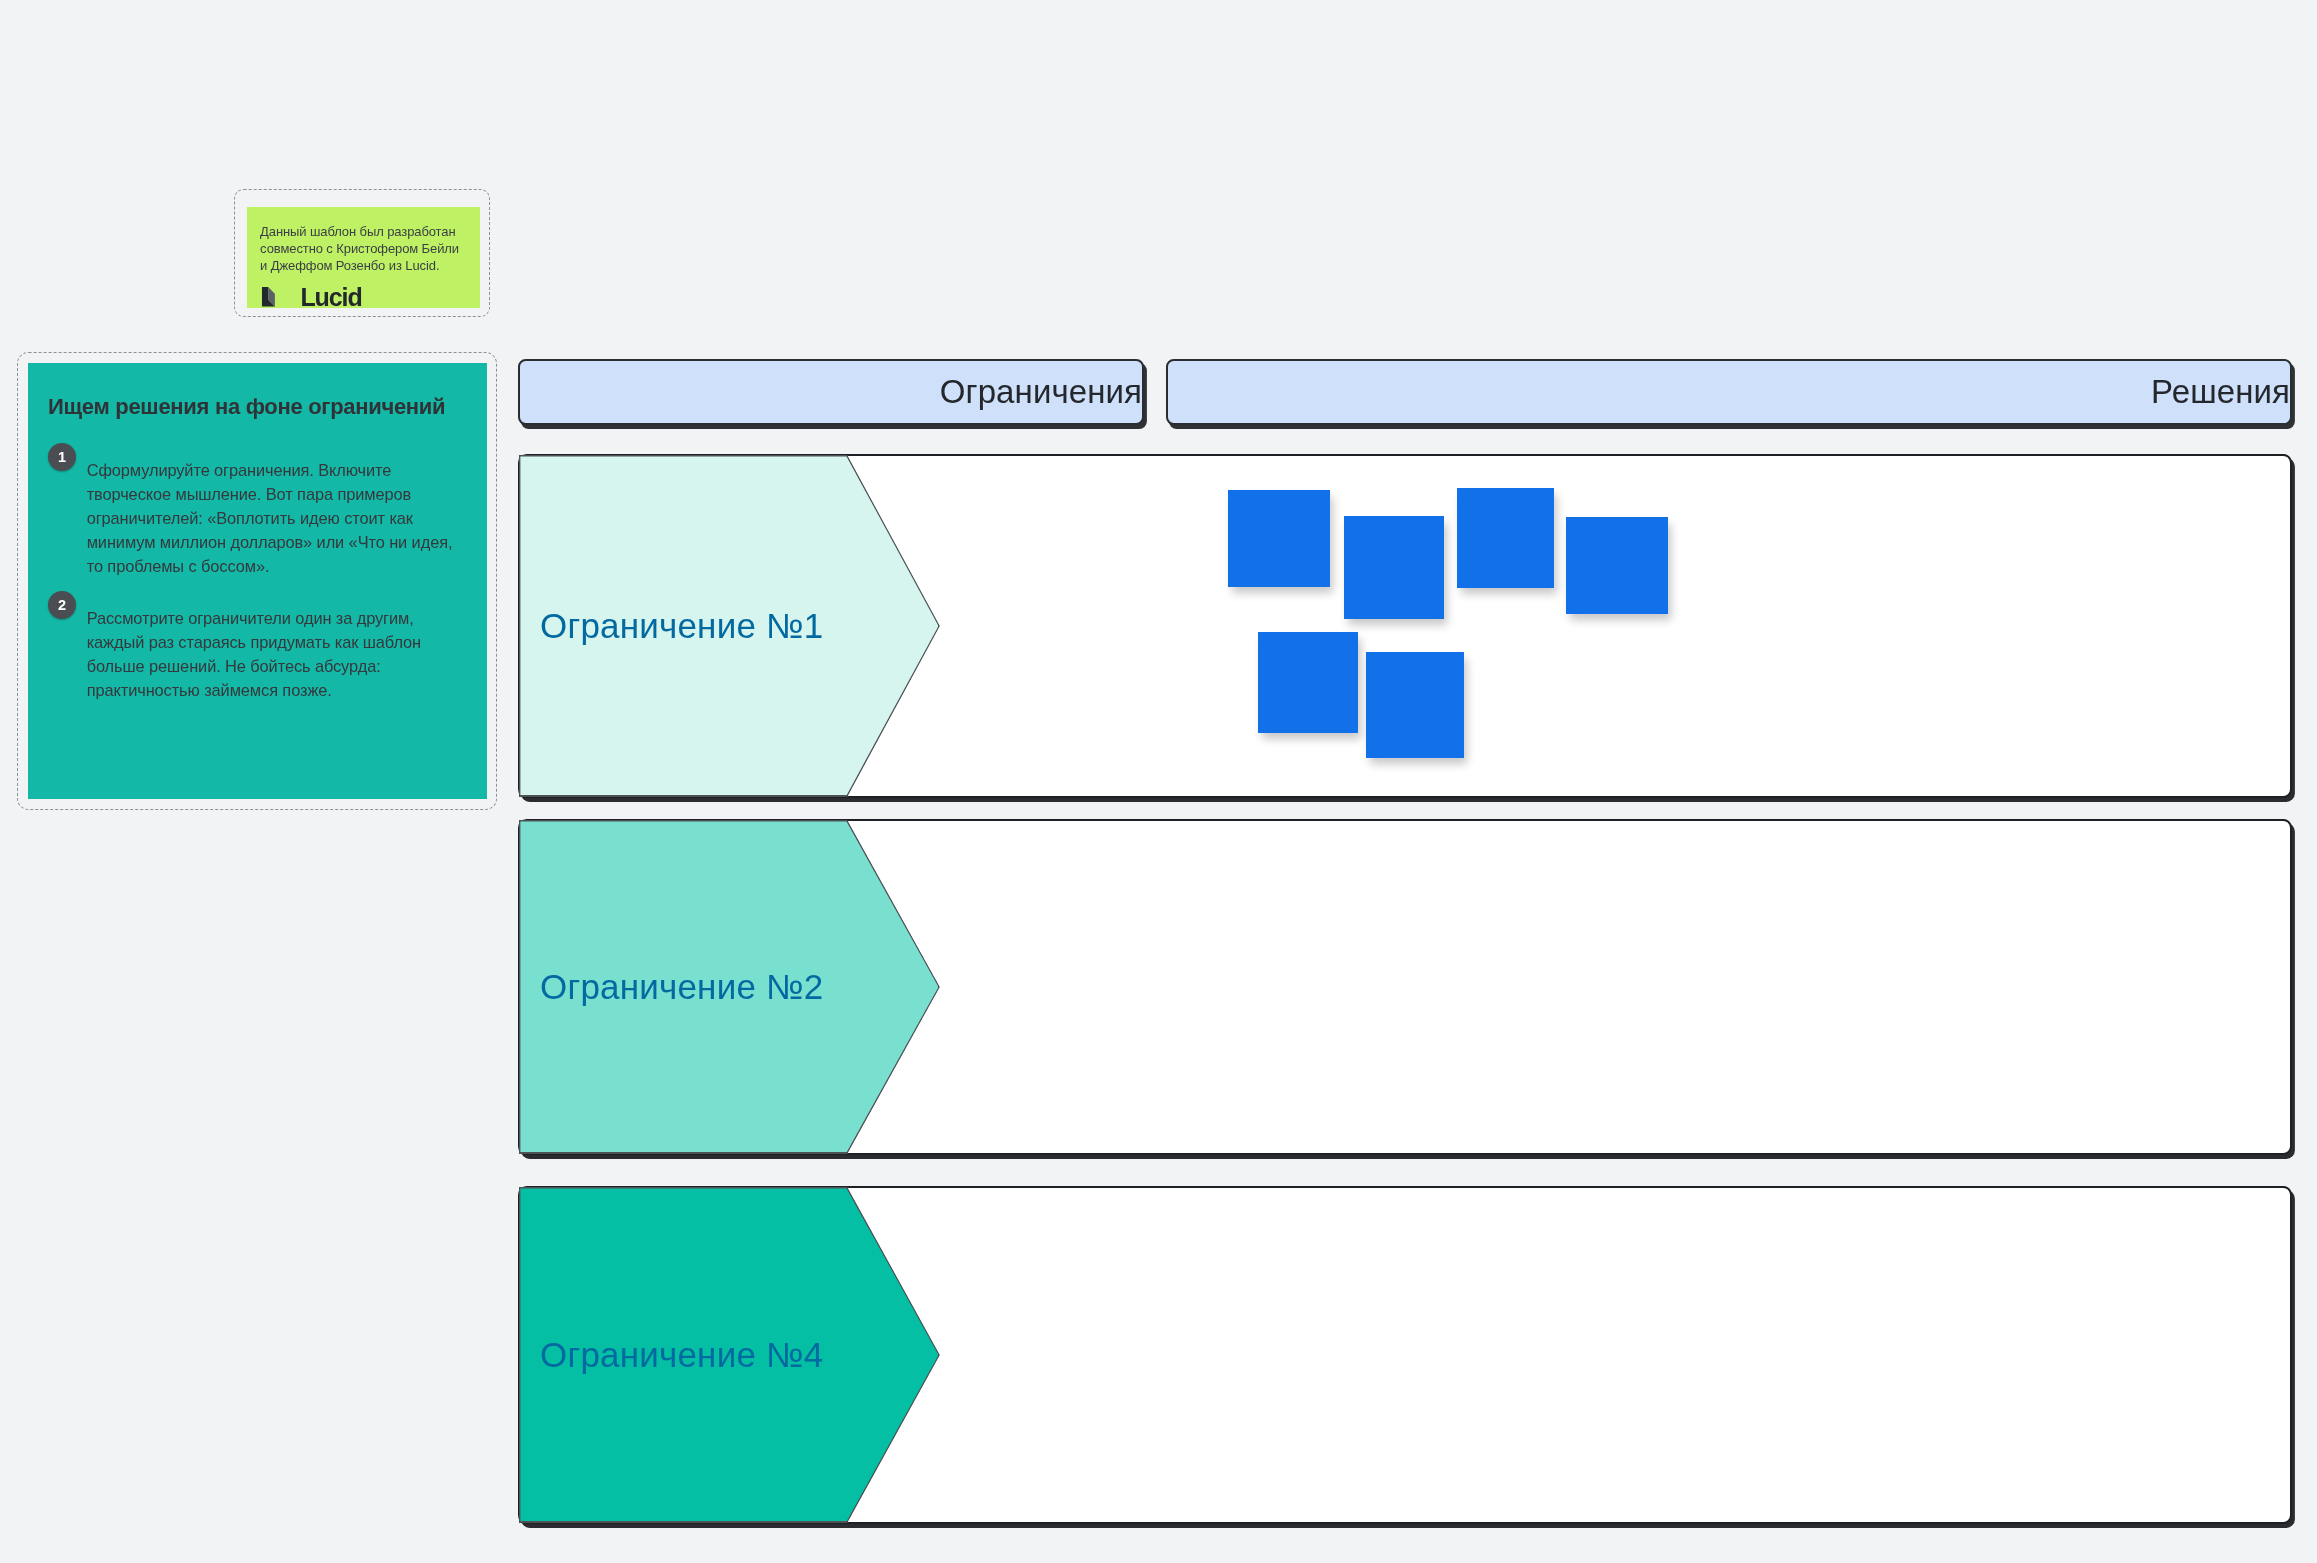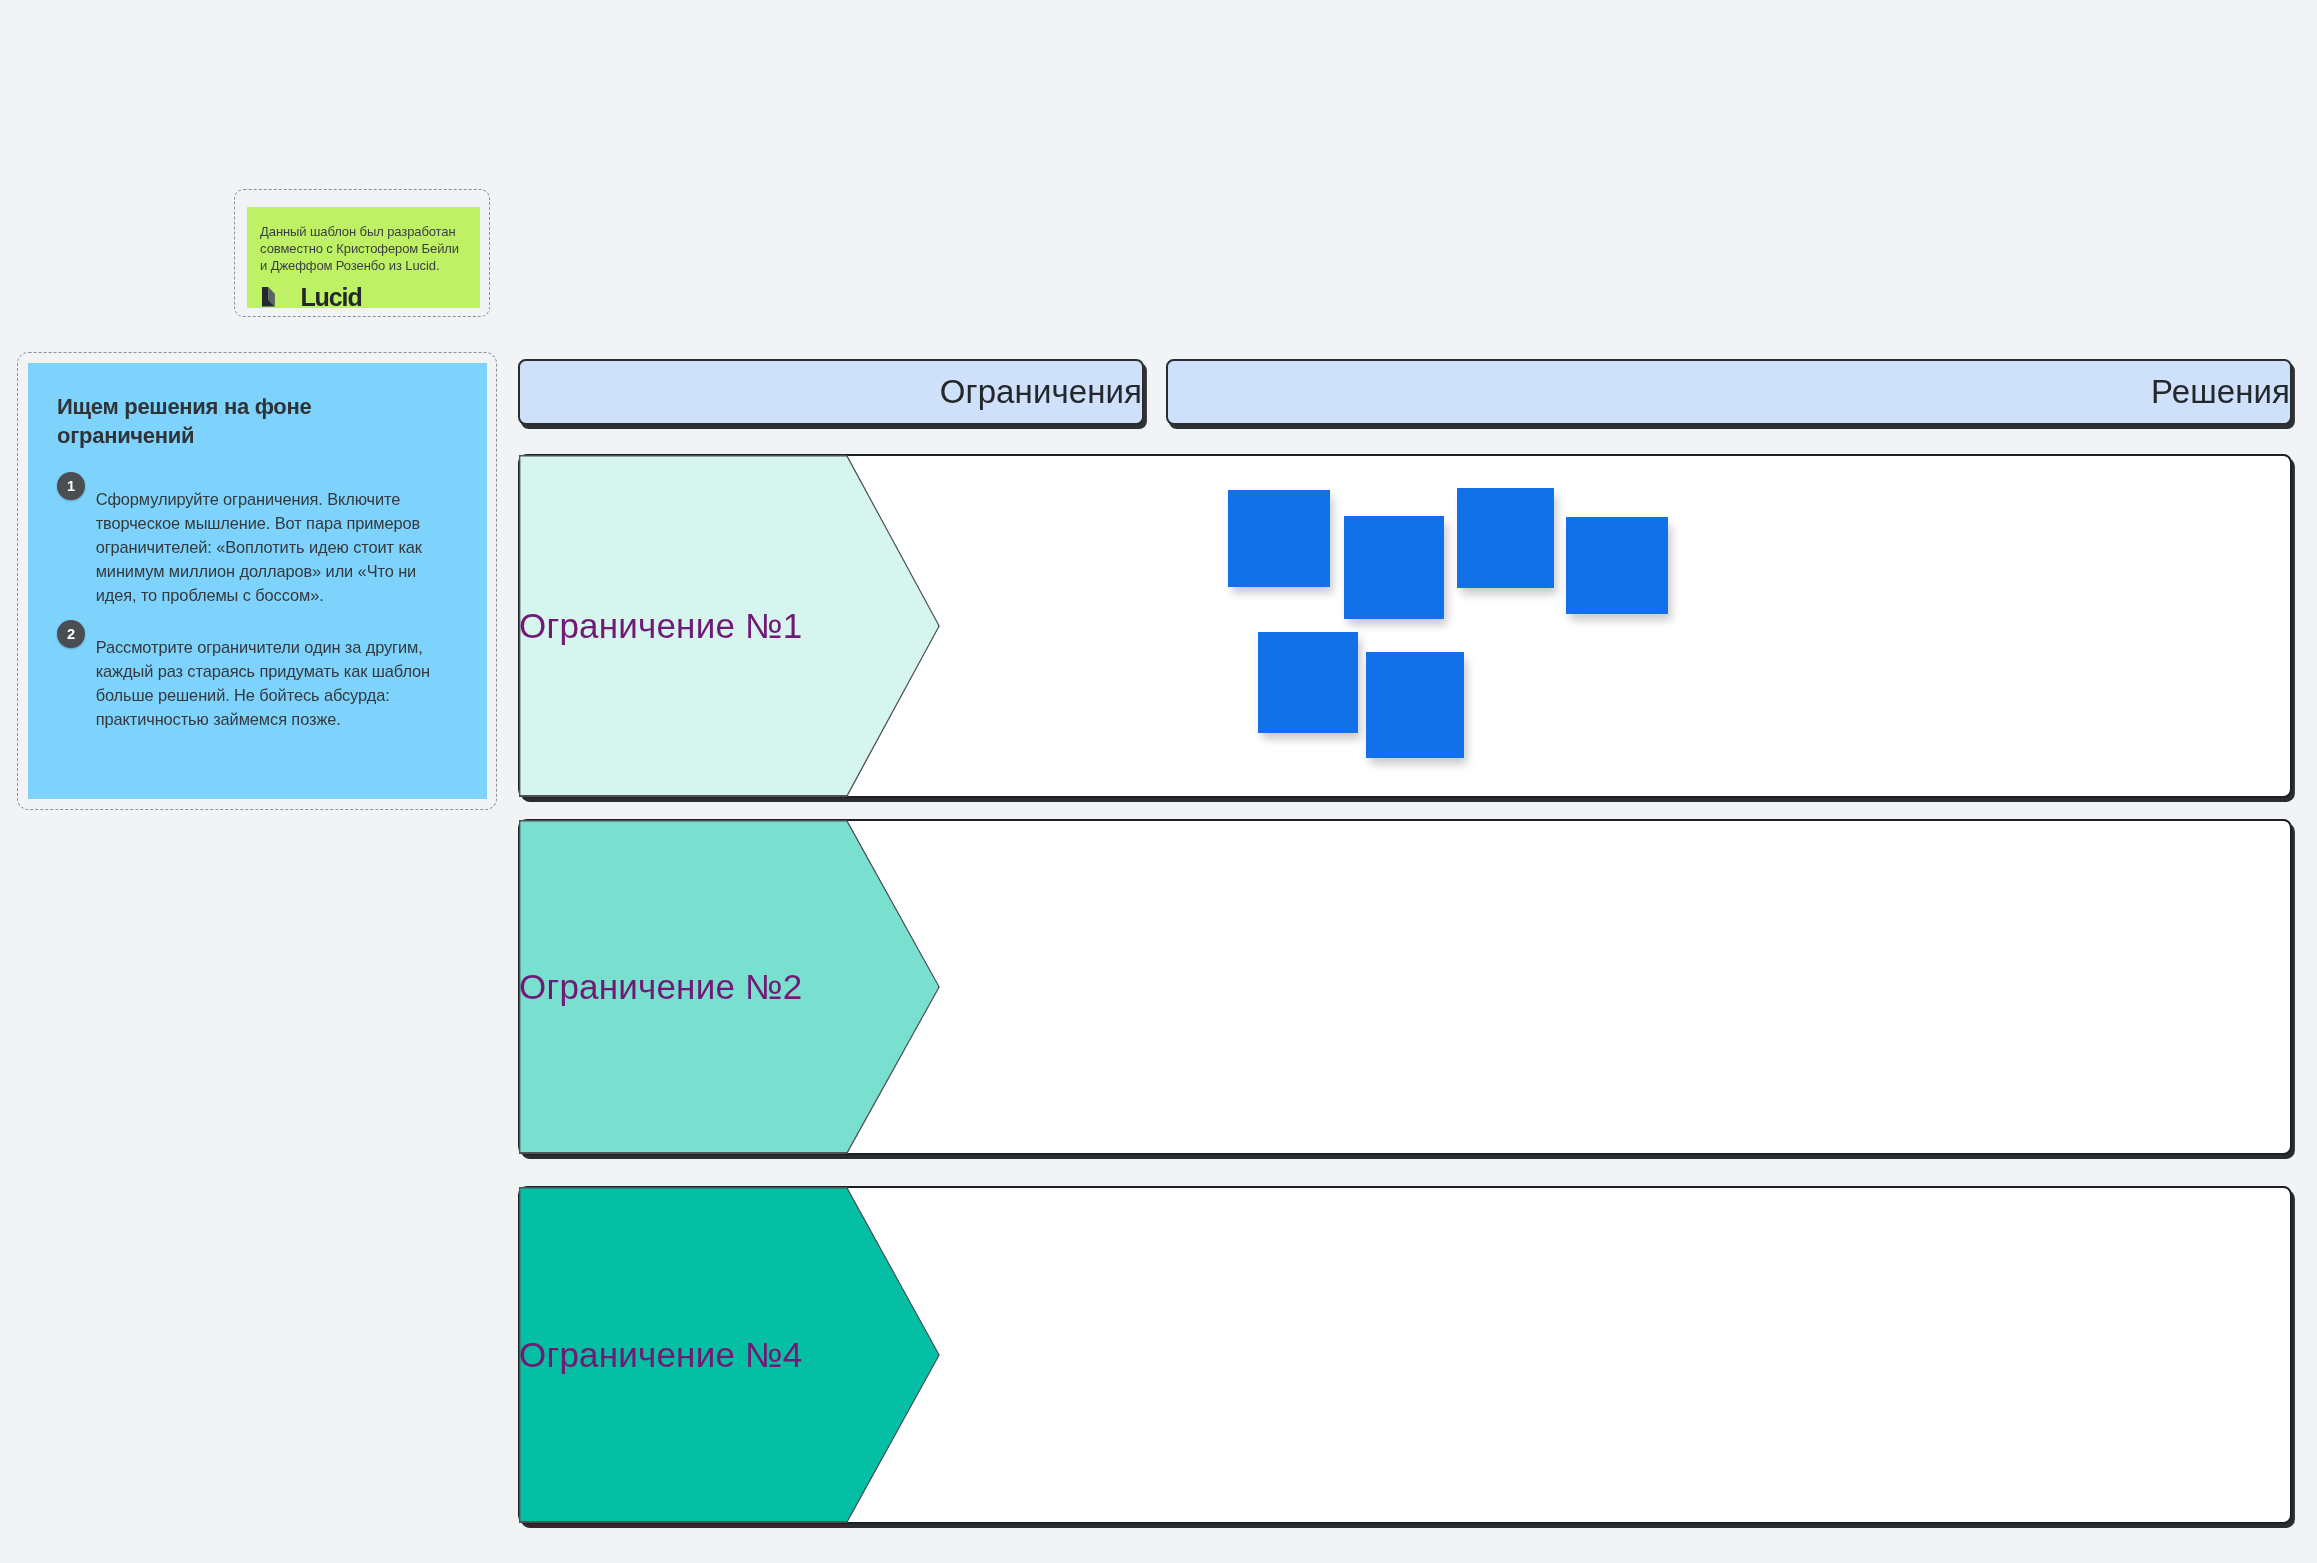--- a/index.html
+++ b/index.html
@@ -73,22 +73,22 @@
     height: 458px;
     border: 1.9px dashed #8a9099;
     border-radius: 11.6px;
   }
   #instructions-inner {
     position: absolute;
     left: 9.7px;
     top: 9.7px;
     right: 9.7px;
     bottom: 9.7px;
-    background: #7dd3fc;
-    padding: 29px 33px 0 29px;
+    background: #14b8a6;
+    padding: 29px 33px 0 20px;
   }
   #instructions-title {
     font-size: 22px;
     font-weight: bold;
     color: #2f3337;
     line-height: 1.32;
     letter-spacing: -0.3px;
     margin-bottom: 21px;
   }
   .instruction-step {
@@ -183,22 +183,23 @@
   .chevron-fill {
     position: absolute;
     left: 1.4px; top: 1.4px;
     width: calc(100% - 2.9px);
     height: calc(100% - 2.9px);
     clip-path: polygon(0 0, 78% 0, 100% 50%, 78% 100%, 0 100%);
   }
   .chevron-label {
     position: relative;
     z-index: 3;
+    padding-left: 21px;
     font-size: 35px;
-    color: #701a75;
+    color: #0369a1;
     letter-spacing: 0.2px;
   }
 
   
   .sticky-note {
     position: absolute;
     background: #1271e8;
     box-shadow: 3.9px 6.8px 8.7px rgba(0,0,0,0.22);
   }
 </style>

